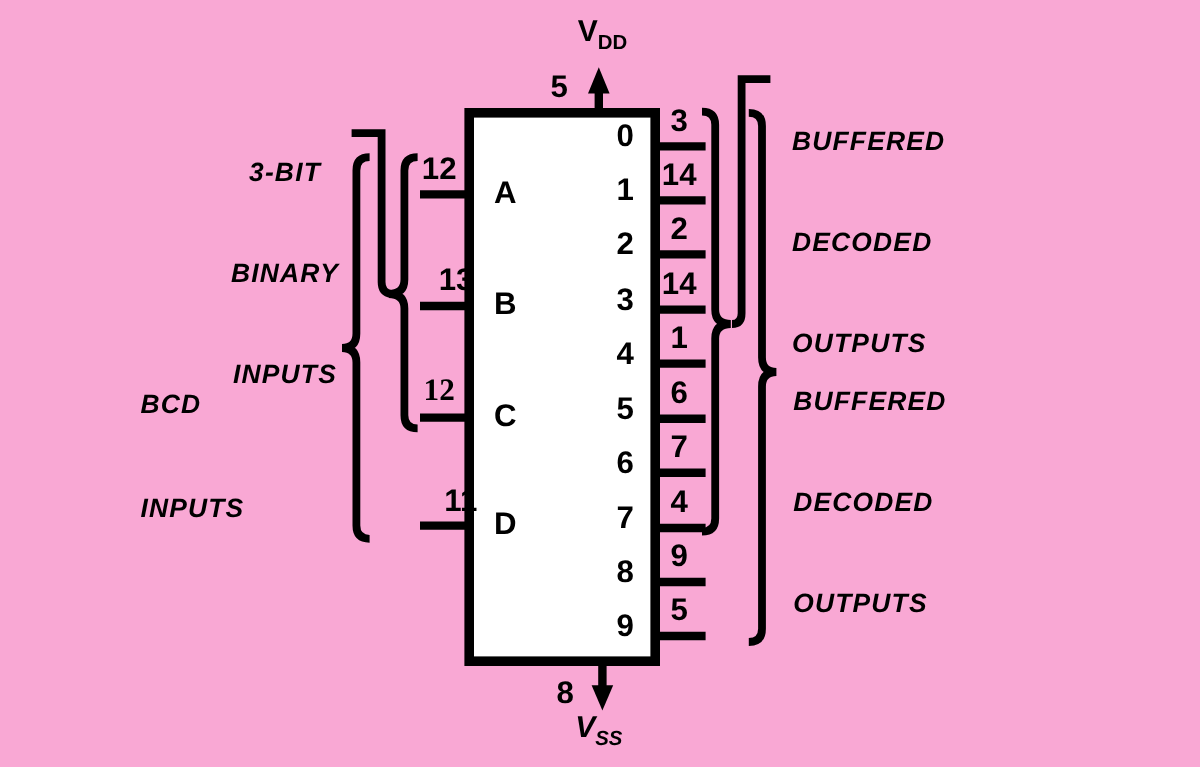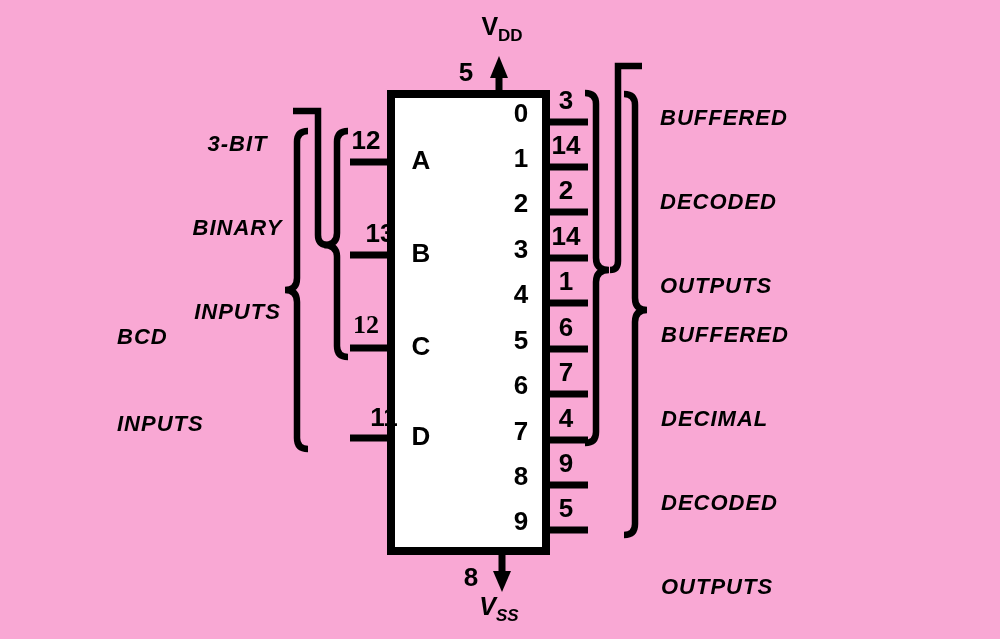--- a/index.html
+++ b/index.html
@@ -118,19 +118,18 @@
   </div>
 
   <div class="txt grp" style="left:660px;top:48px;">
     <div>BUFFERED</div>
     <div>DECODED</div>
     <div>OUTPUTS</div>
   </div>
 
   <div class="txt grp" style="left:661px;top:265px;">
     <div>BUFFERED</div>
-    <div>DECIMAL</div>
     <div>DECODED</div>
     <div>OUTPUTS</div>
     
   </div>
 
 </div>
 
 </body></html>

